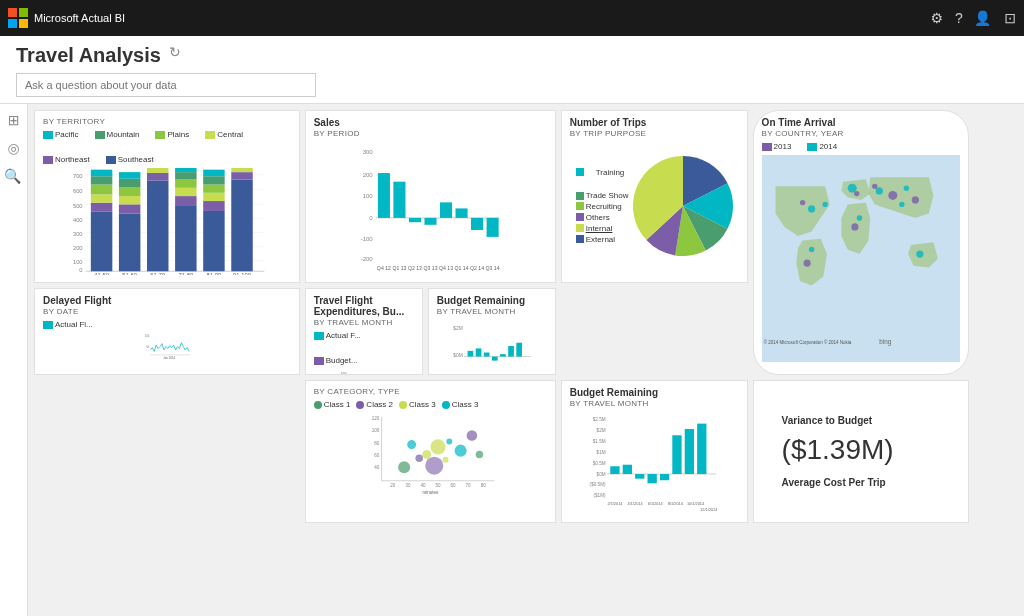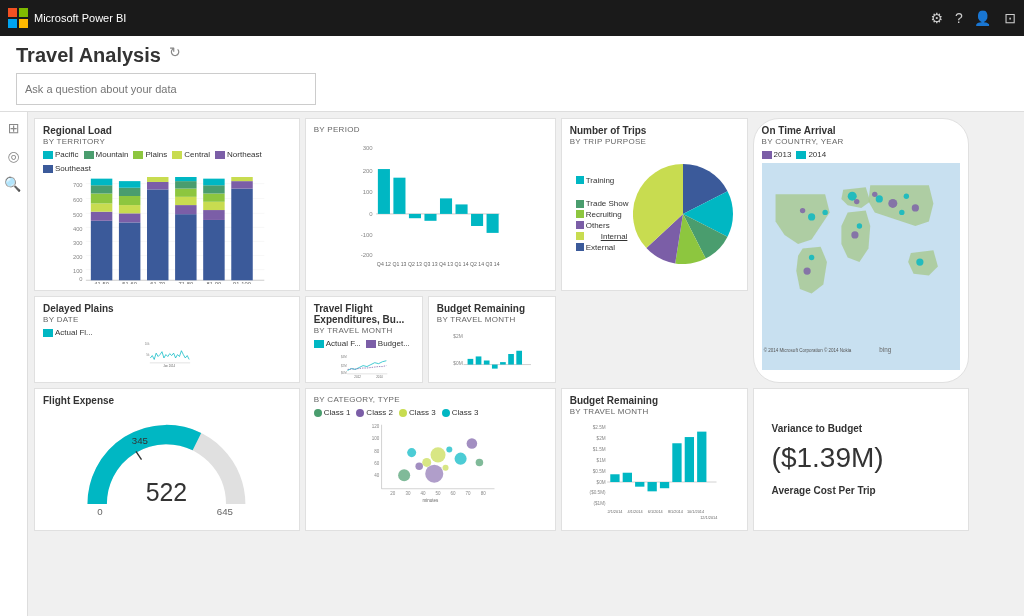--- a/index.html
+++ b/index.html
@@ -19,21 +19,21 @@
 
     
     .header {
       background: #fff; padding: 8px 16px 6px 16px;
       border-bottom: 1px solid #ddd;
     }
     .header-row1 { display: flex; gap: 8px; margin-bottom: 6px; }
     .page-title { font-size: 20px; font-weight: 600; color: #333; }
     .refresh-icon { color: #888; font-size: 14px; cursor: pointer; }
     .search-box {
-      width: 300px; height: 32px; border: 1px solid #ccc;
+      width: 300px; height: 24px; border: 1px solid #ccc;
       padding: 4px 8px; font-size: 11px; color: #aaa;
       outline: none;
     }
     .sidebar {
       width: 28px; background: #fff; border-right: 1px solid #ddd;
       display: flex; flex-direction: column; align-items: center; padding-top: 8px; gap: 12px;
     }
     .sidebar-icon { color: #888; font-size: 14px; cursor: pointer; }
 
     
@@ -54,21 +54,21 @@
     .card-subtitle { font-size: 8px; color: #666; margin-bottom: 4px; text-transform: uppercase; letter-spacing: 0.3px; }
 
     
     .card-regional { grid-column: 1 / 3; grid-row: 1 / 2; }
     
     .card-sales { grid-column: 3 / 4; grid-row: 1 / 2; }
     
     .card-trips { grid-column: 4 / 5; grid-row: 1 / 2; }
 
     
-    .legend { display: flex; flex-wrap: wrap; gap: 5px; margin-bottom: 4px; }
+    .legend { display: flex; flex-wrap: wrap; gap: 16px; margin-bottom: 4px; }
     .legend-item { display: flex; align-items: center; gap: 2px; font-size: 8px; }
     .legend-dot { width: 8px; height: 8px; border-radius: 50%; }
     .legend-rect { width: 10px; height: 8px; }
     
 
     
     .main-content {
       display: grid;
       grid-template-columns: 260px 120px 120px 190px 220px;
       grid-template-rows: 210px 100px 160px;
@@ -98,21 +98,21 @@
 <body>
 
 <div class="topbar">
   <div class="topbar-logo">
     <svg class="logo-icon" viewBox="0 0 20 20">
       <rect x="0" y="0" width="9" height="9" fill="#f25022"></rect>
       <rect x="11" y="0" width="9" height="9" fill="#7fba00"></rect>
       <rect x="0" y="11" width="9" height="9" fill="#00a4ef"></rect>
       <rect x="11" y="11" width="9" height="9" fill="#ffb900"></rect>
     </svg>
-    <span>Microsoft Power BI</span>
+    <span>Microsoft Actual BI</span>
   </div>
   <div class="topbar-spacer"></div>
   <div class="topbar-icons">
     <span class="topbar-icon">⚙</span>
     <span class="topbar-icon">?</span>
     <span class="topbar-icon">👤</span>
     <span class="topbar-icon">⊡</span>
   </div>
 </div>
 
@@ -128,21 +128,20 @@
 
   <div class="sidebar">
     <span class="sidebar-icon">⊞</span>
     <span class="sidebar-icon">◎</span>
     <span class="sidebar-icon">🔍</span>
   </div>
 
   <div class="main-content">
 
     <div class="card card-regional">
-      <div class="card-title">Regional Load</div>
       <div class="card-subtitle">BY TERRITORY</div>
       <div class="legend">
         <div class="legend-item">
           <div class="legend-rect" style="background:#00b7c3;"></div>
           <span>Pacific</span>
         </div>
         <div class="legend-item">
           <div class="legend-rect" style="background:#4a9d6e;"></div>
           <span>Mountain</span>
         </div>
@@ -240,20 +239,21 @@
         <g transform="translate(198,0)">
           <rect x="0" y="14" width="26" height="111" fill="#3b5a9a"></rect>
           <rect x="0" y="5" width="26" height="9" fill="#7b5ea7"></rect>
           <rect x="0" y="0" width="26" height="5" fill="#c8dc50"></rect>
           <text x="13" y="132" font-size="7" fill="#666" text-anchor="middle">91-100</text>
         </g>
       </svg>
     </div>
 
     <div class="card card-sales" style="grid-column:2/4; grid-row:1/2;">
+      <div class="card-title">Sales</div>
       <div class="card-subtitle">BY PERIOD</div>
       <svg viewBox="0 0 170 150" style="width:100%;height:calc(100% - 30px);">
 
         <text x="18" y="14" font-size="7" fill="#888" text-anchor="end">300</text>
         <text x="18" y="40" font-size="7" fill="#888" text-anchor="end">200</text>
         <text x="18" y="65" font-size="7" fill="#888" text-anchor="end">100</text>
         <text x="18" y="90" font-size="7" fill="#888" text-anchor="end">0</text>
         <text x="18" y="115" font-size="7" fill="#888" text-anchor="end">-100</text>
         <text x="18" y="138" font-size="7" fill="#888" text-anchor="end">-200</text>
 
@@ -283,37 +283,37 @@
         <rect x="150" y="88" width="14" height="22" fill="#00b7c3"></rect>
         <text x="157" y="148" font-size="6" fill="#666" text-anchor="middle">Q3 14</text>
       </svg>
     </div>
 
     <div class="card card-trips" style="grid-column:4/5; grid-row:1/2;">
       <div class="card-title">Number of Trips</div>
       <div class="card-subtitle">BY TRIP PURPOSE</div>
       <div style="display:flex; align-items:center; justify-content:center; height:calc(100% - 32px);">
         <div style="font-size:8px; margin-right:4px;">
-          <div style="display:flex;align-items:flex-start;gap:2px;margin-bottom:14px;">
+          <div style="display:flex;align-items:flex-start;gap:12px;margin-bottom:14px;">
               <div style="width:8px;height:8px;background:#00b7c3;"></div>
               <span>Training</span>
             </div>
           <div style="display:flex;align-items:flex-end;gap:2px;margin-bottom:2px;">
               <div style="width:8px;height:8px;background:#4a9d6e;"></div>
               <span>Trade Show</span>
             </div>
           <div style="display:flex;align-items:center;gap:2px;margin-bottom:2px;">
               <div style="width:8px;height:8px;background:#8dc63f;"></div>
               <span>Recruiting</span>
             </div>
           <div style="display:flex;align-items:center;gap:2px;margin-bottom:2px;">
               <div style="width:8px;height:8px;background:#7b5ea7;"></div>
               <span>Others</span>
             </div>
-          <div style="display:flex;align-items:center;gap:17px;margin-bottom:2px;text-decoration:underline;">
+          <div style="display:flex;align-items:center;gap:2px;margin-bottom:2px;text-decoration:underline;">
               <div style="width:8px;height:8px;background:#c8dc50;"></div>
               <span>Internal</span>
             </div>
           <div style="display:flex;align-items:center;gap:2px;">
               <div style="width:8px;height:8px;background:#3b5a9a;"></div>
               <span>External</span>
             </div>
         </div>
         <svg width="100" height="100" viewBox="-1 -1 2 2">
 
@@ -378,21 +378,21 @@
           <circle cx="170" cy="35" r="4" fill="#7b5ea7" opacity="0.8"></circle>
           <circle cx="125" cy="20" r="3" fill="#7b5ea7" opacity="0.8"></circle>
 
           <text x="130" y="195" font-size="7" fill="#666">bing</text>
           <text x="2" y="195" font-size="5" fill="#555">© 2014 Microsoft Corporation  © 2014 Nokia</text>
         </svg>
       </div>
     </div>
 
     <div class="card" style="grid-column:1/2; grid-row:2/3;">
-      <div class="card-title">Delayed Plains</div>
+      <div class="card-title">Delayed Flight</div>
       <div class="card-subtitle">BY DATE</div>
       <div class="legend">
         <div class="legend-item">
             <div class="legend-rect" style="background:#00b7c3;"></div>
             <span>Actual Fl...</span>
           </div>
       </div>
       <svg viewBox="0 0 100 55" style="width:100%;height:calc(100% - 46px);">
         <text x="14" y="8" font-size="6" fill="#888" text-anchor="end">10k</text>
         <text x="14" y="30" font-size="6" fill="#888" text-anchor="end">5k</text>
@@ -439,38 +439,20 @@
         <rect x="20" y="38" width="7" height="7" fill="#00b7c3"></rect>
         <rect x="30" y="35" width="7" height="10" fill="#00b7c3"></rect>
         <rect x="40" y="40" width="7" height="5" fill="#00b7c3"></rect>
         <rect x="50" y="45" width="7" height="5" fill="#00b7c3"></rect>
         <rect x="60" y="42" width="7" height="3" fill="#00b7c3"></rect>
         <rect x="70" y="32" width="7" height="13" fill="#00b7c3"></rect>
         <rect x="80" y="28" width="7" height="17" fill="#00b7c3"></rect>
       </svg>
     </div>
 
-    <div class="card" style="grid-column:1/2; grid-row:3/4;">
-      <div class="card-title">Flight Expense</div>
-      <div style="display:flex;flex-direction:column;align-items:center;justify-content:center;height:calc(100% - 18px);">
-        <svg viewBox="0 0 120 80" style="width:90%;height:auto;">
-
-          <path d="M 10 70 A 50 50 0 0 1 110 70" fill="none" stroke="#e0e0e0" stroke-width="14"></path>
-
-          <path d="M 10 70 A 50 50 0 0 1 82 25" fill="none" stroke="#00b7c3" stroke-width="14"></path>
-
-          <text x="60" y="68" font-size="18" fill="#333" text-anchor="middle" font-weight="300">522</text>
-          <text x="10" y="78" font-size="7" fill="#666">0</text>
-          <text x="108" y="78" font-size="7" fill="#666" text-anchor="end">645</text>
-
-          <line x1="38" y1="32" x2="42" y2="38" stroke="#333" stroke-width="1"></line>
-          <text x="35" y="27" font-size="7" fill="#333">345</text>
-        </svg>
-      </div>
-    </div>
 
     <div class="card" style="grid-column:2/4; grid-row:3/4;">
       <div class="card-subtitle">BY CATEGORY, TYPE</div>
       <div class="legend" style="display:flex;gap:6px;flex-wrap:wrap;">
         <div class="legend-item">
             <div class="legend-dot" style="background:#4a9d6e;"></div>
             <span>Class 1</span>
           </div>
         <div class="legend-item">
             <div class="legend-dot" style="background:#7b5ea7;"></div>
@@ -546,20 +528,20 @@
 
         <text x="34" y="120" font-size="5" fill="#666" text-anchor="middle">2/1/2014</text>
         <text x="60" y="120" font-size="5" fill="#666" text-anchor="middle">4/1/2014</text>
         <text x="86" y="120" font-size="5" fill="#666" text-anchor="middle">6/1/2014</text>
         <text x="112" y="120" font-size="5" fill="#666" text-anchor="middle">8/1/2014</text>
         <text x="138" y="120" font-size="5" fill="#666" text-anchor="middle">10/1/2014</text>
         <text x="155" y="128" font-size="5" fill="#666" text-anchor="middle">12/1/2014</text>
       </svg>
     </div>
 
-    <div class="card" style="grid-column:5/6; grid-row:3/4; display:flex;flex-direction:column;justify-content:center;padding:18px;">
+    <div class="card" style="grid-column:5/6; grid-row:3/4; display:flex;flex-direction:column;justify-content:center;padding:28px;">
       <div class="card-title">Variance to Budget</div>
       <div class="variance-number" style="font-size:28px;font-weight:300;color:#333;margin-top:8px;">($1.39M)</div>
       <div class="variance-label" style="font-size:10px;font-weight:600;color:#333;margin-top:12px;">Average Cost Per Trip</div>
     </div>
 
   </div>
 </div>
 
 </body></html>

